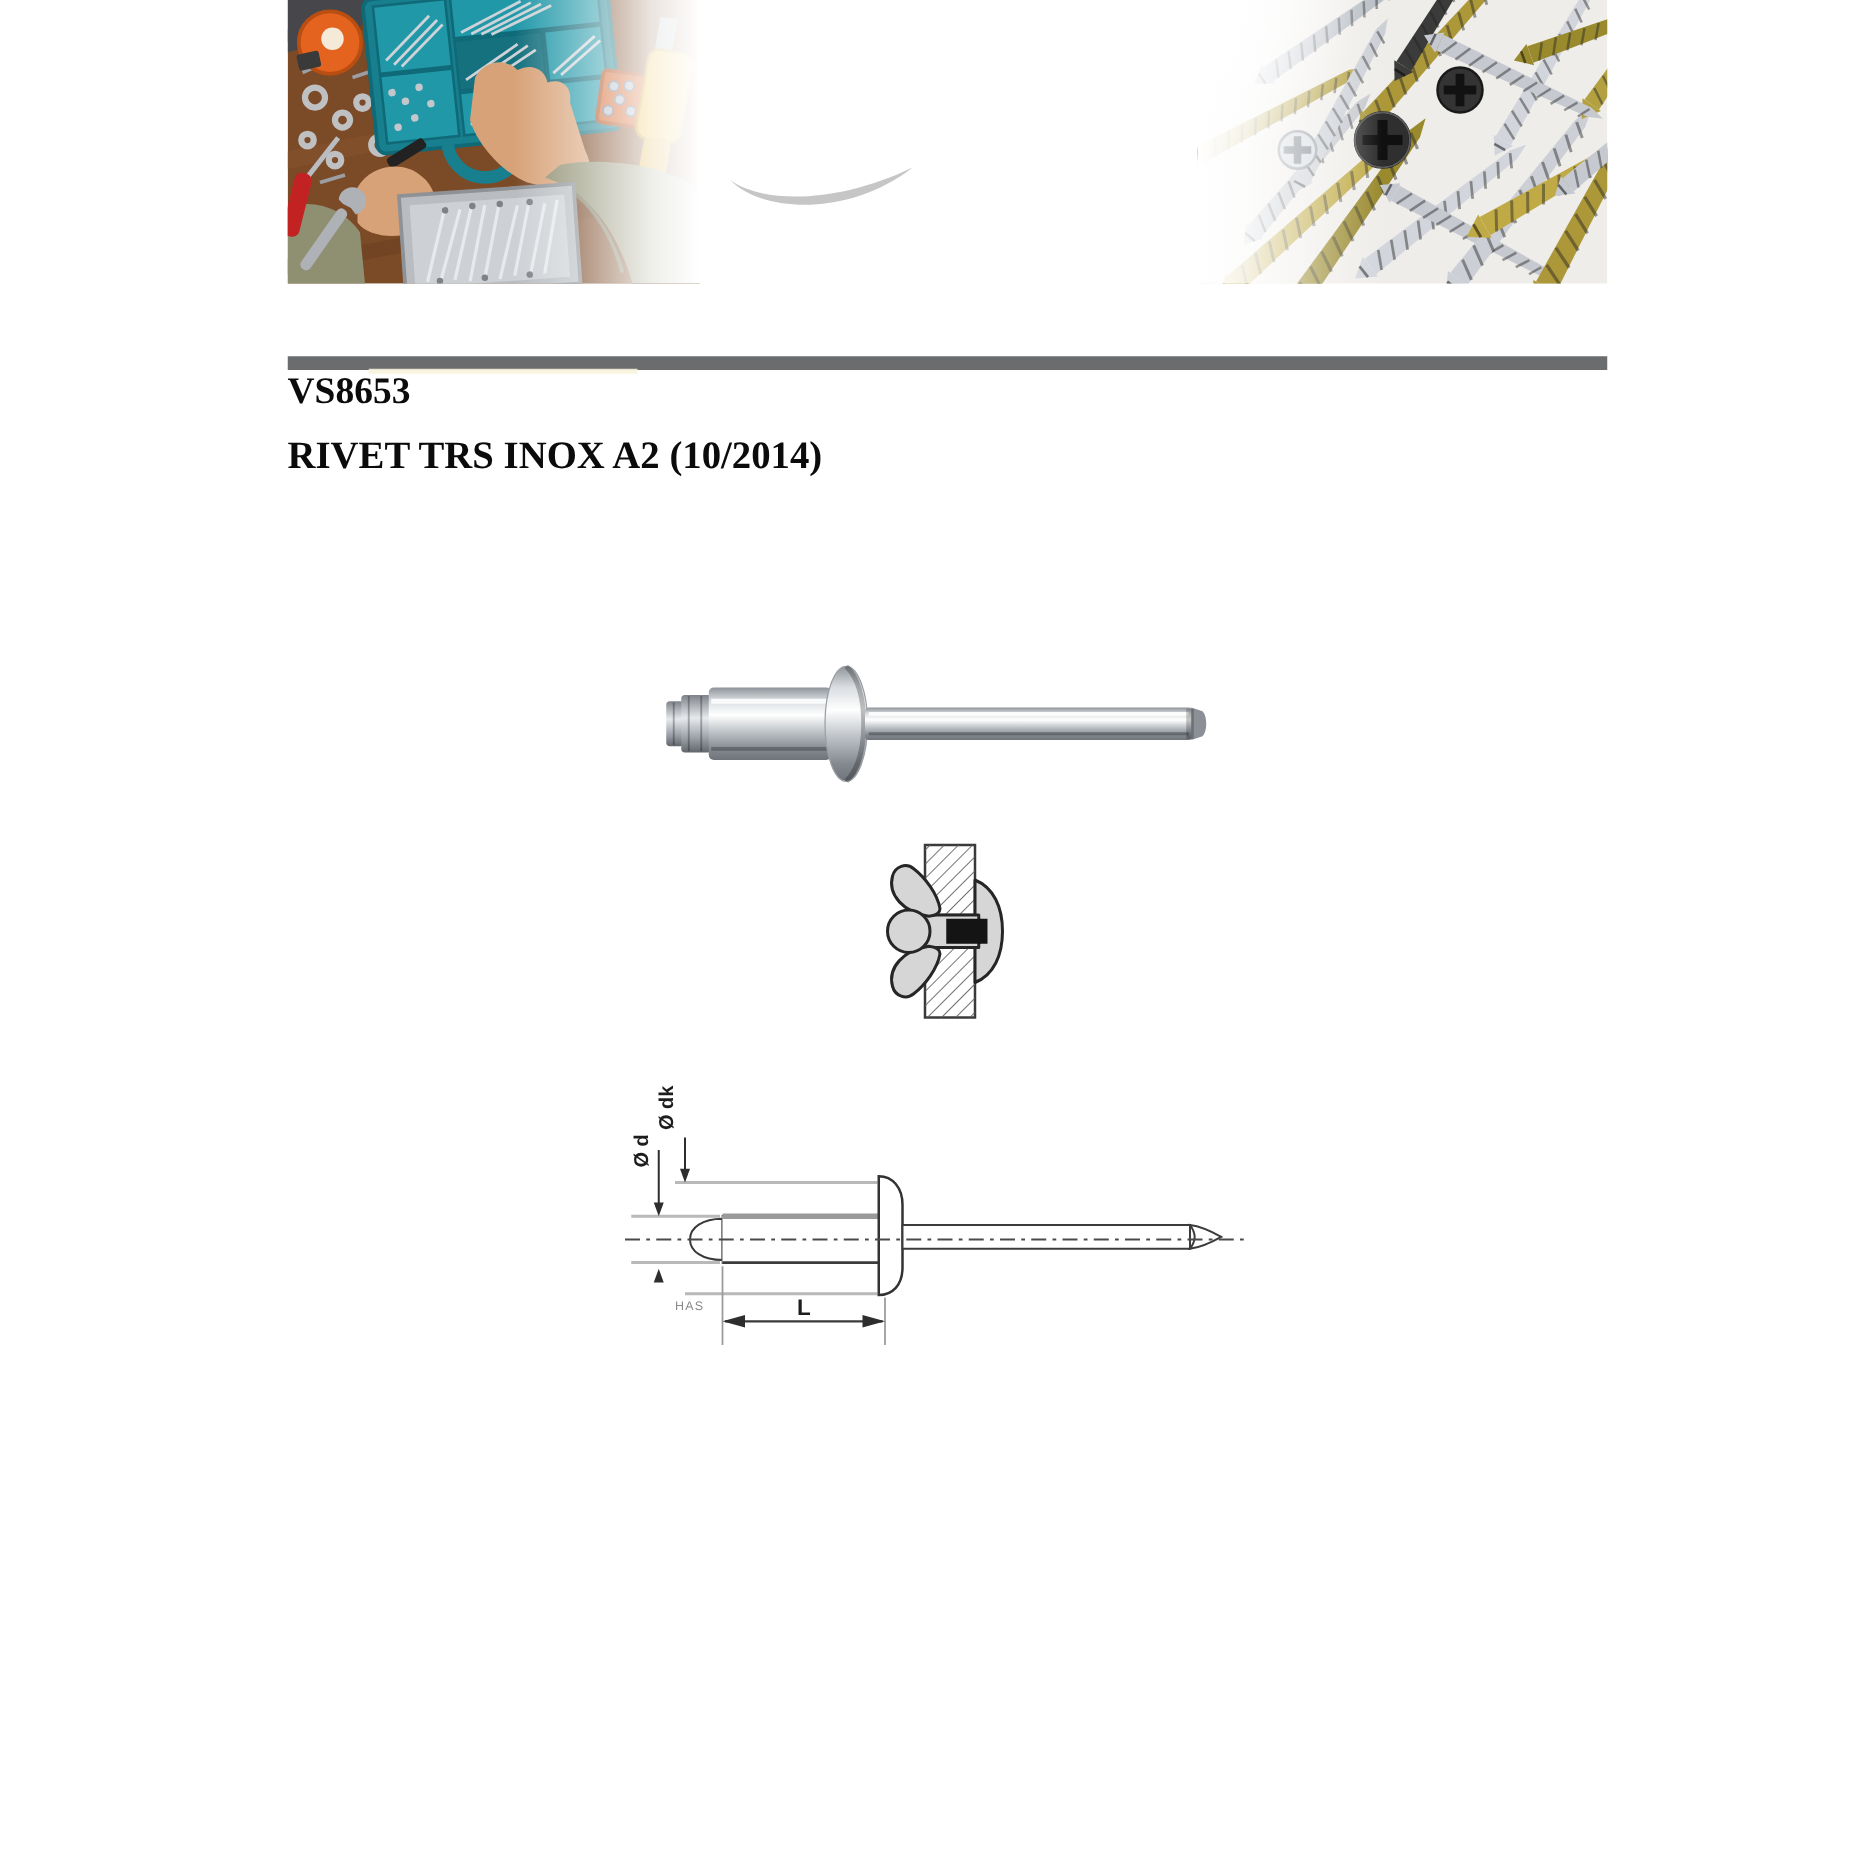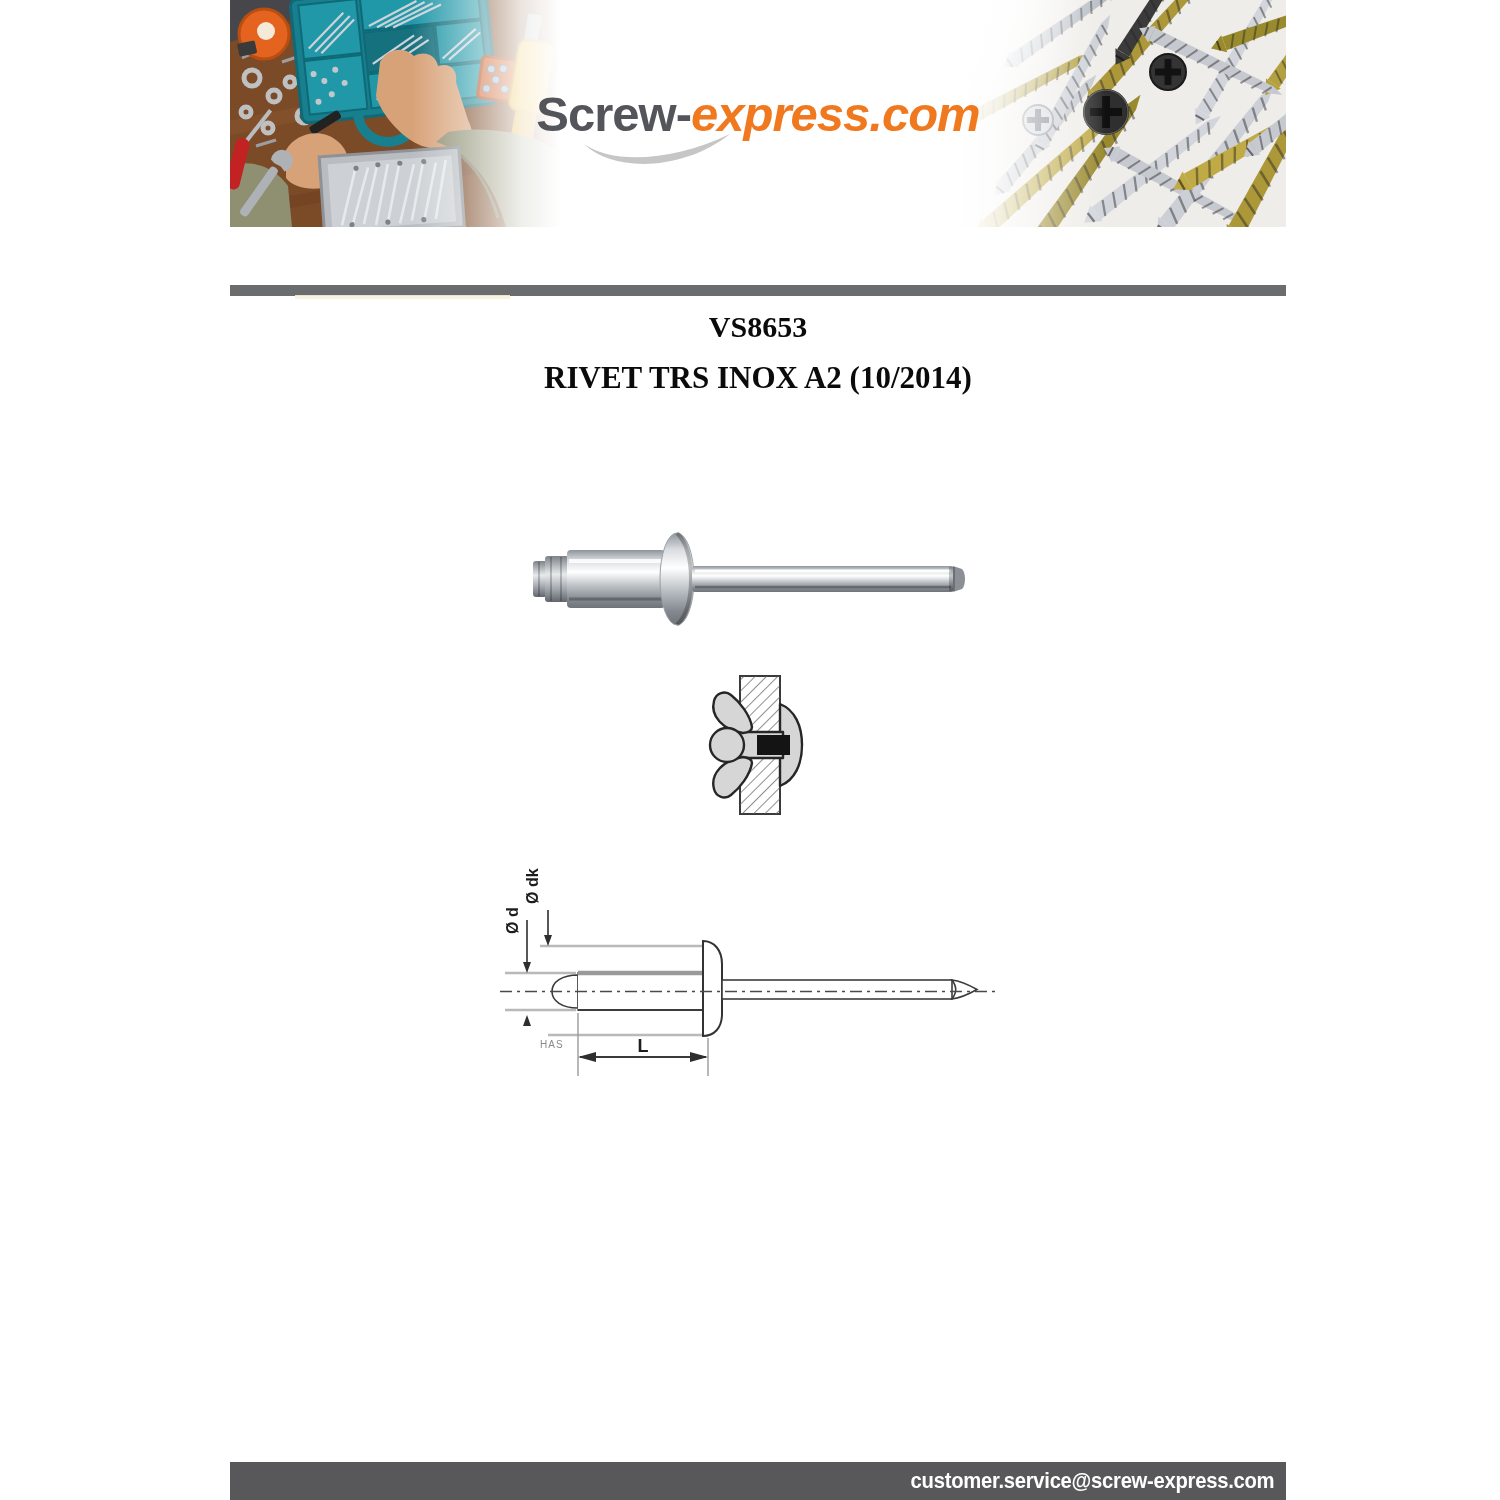--- a/index.html
+++ b/index.html
@@ -23,21 +23,21 @@
   .swoosh{position:absolute;left:352px;top:128px;width:150px;height:42px;}
 
   
   .banner{position:absolute;left:0;top:227px;width:100%;height:58px;background:#ee7225;text-align:center;}
   .banner .condensed{display:inline-block;transform:scale(.84,1);transform-origin:center;
     font-size:47px;font-weight:bold;color:#ffffff;line-height:58px;letter-spacing:0px;}
   .banner-shadow{position:absolute;left:0;top:285px;width:100%;height:11px;background:#6a6c6e;}
   .faint-line{position:absolute;left:65px;top:295px;width:215px;height:4px;background:#f8f3dc;opacity:.9;}
 
   
-  .title-serif{position:absolute;left:0;right:0;text-align:center;font-family:"Liberation Serif", serif;font-weight:bold;color:#0b0b0b;margin-top:14px;}
+  .title-serif{position:absolute;left:0;right:0;text-align:left;font-family:"Liberation Serif", serif;font-weight:bold;color:#0b0b0b;}
   .t-code{top:296px;font-size:30px;}
   .t-name{top:346px;font-size:31px;}
   .articles{position:absolute;left:57px;top:424px;font-size:23px;color:#3b3b3b;letter-spacing:.2px;}
 
   
   .fig{position:absolute;}
   .fig svg{display:block;width:100%;height:100%;}
   .fig-photo{left:275px;top:513px;width:480px;height:132px;}
   .fig-section{left:475px;top:658px;width:160px;height:160px;}
   .fig-draw{left:260px;top:868px;width:760px;height:215px;}
@@ -231,23 +231,20 @@
           <g transform="translate(80,120)">
             <circle r="15" fill="#d7dbe0" stroke="#9aa0a6" stroke-width="2"></circle>
             <rect x="-3" y="-11" width="6" height="22" fill="#80868e"></rect>
               <rect x="-11" y="-3" width="22" height="6" fill="#80868e"></rect>
           </g>
         </g>
       </svg>
       <div class="fade-left"></div>
     </div>
 
-    <div class="logo">
-      <span class="p1">Screw-</span><span class="p2">express.com</span>
-    </div>
     <svg class="swoosh" viewBox="0 0 150 42">
       <path d="M2,16 C30,36 90,34 148,6 C100,44 30,44 2,16 Z" fill="#c6c6c6"></path>
     </svg>
 
     <div class="banner-shadow"></div>
     <div class="faint-line"></div>
 
     <div class="title-serif t-code">VS8653</div>
     <div class="title-serif t-name">RIVET TRS INOX A2 (10/2014)</div>
 
@@ -360,18 +357,15 @@
           <line x1="218" y1="170" x2="218" y2="208" stroke="#9a9a9a" stroke-width="1.4"></line>
           <line x1="90" y1="189" x2="216" y2="189" stroke="#3a3a3a" stroke-width="1.8"></line>
           <polygon points="88,189 106,184 106,194" fill="#2e2e2e"></polygon>
           <polygon points="218,189 200,184 200,194" fill="#2e2e2e"></polygon>
           <text x="153" y="184" text-anchor="middle" font-size="18" font-weight="bold" fill="#1d1d1d">L</text>
         </g>
         <text x="50" y="180" font-size="10" letter-spacing="1" fill="#8a8a8a">HAS</text>
       </svg>
     </div>
 
-    <div class="footer">
-      <span class="mail">customer.service@screw-express.com</span>
-    </div>
 
   </div>
 </div>
 
 </body></html>

